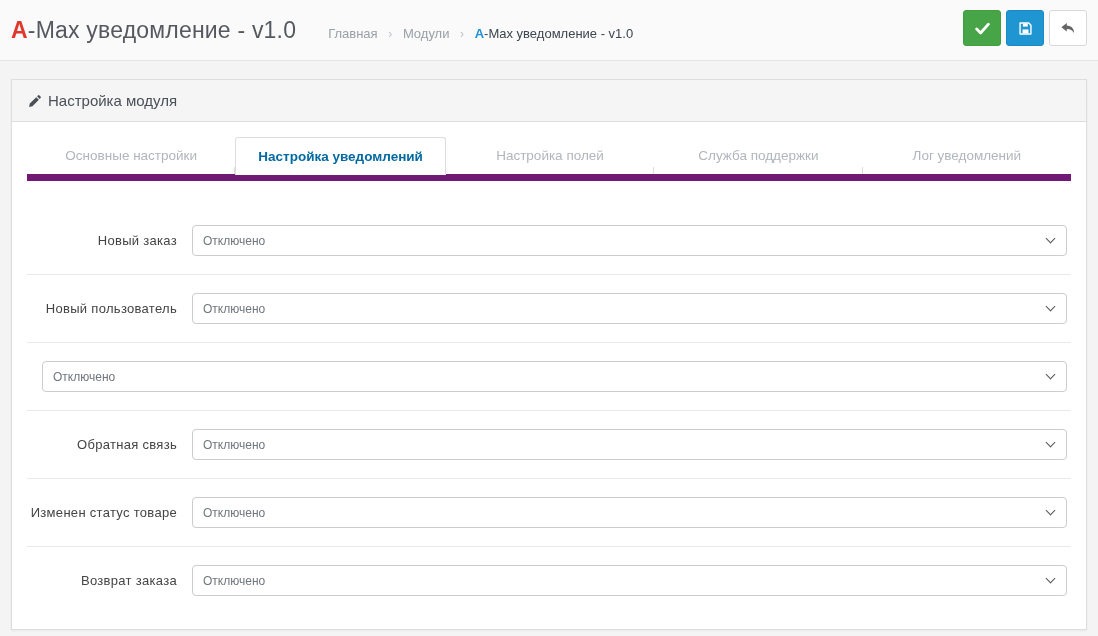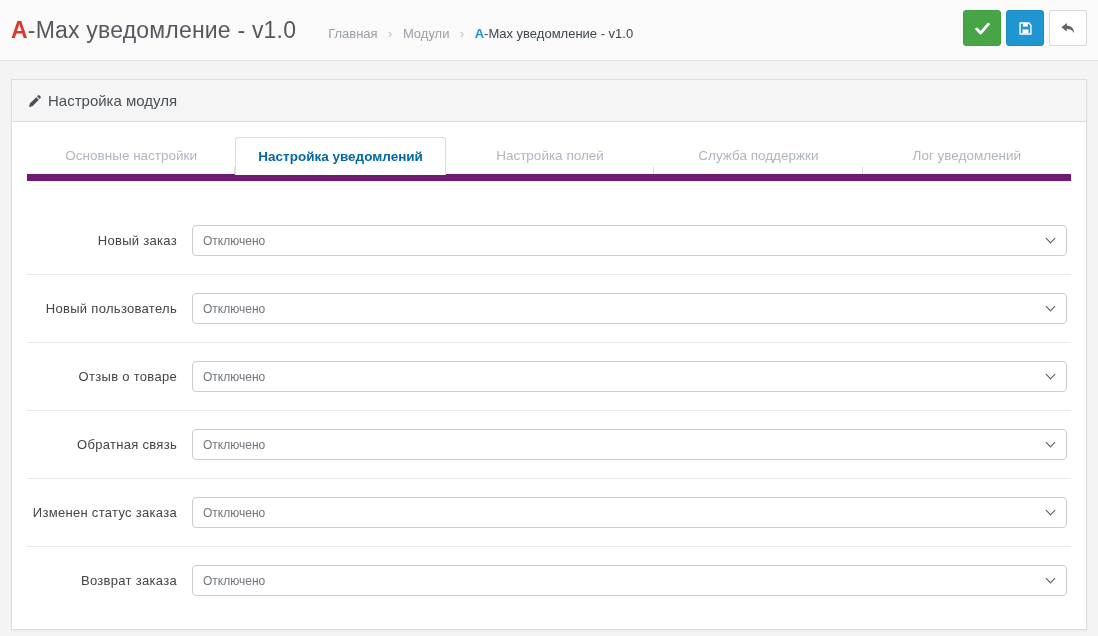--- a/index.html
+++ b/index.html
@@ -222,21 +222,20 @@
             <div class="select-wrap">
               <select>
                 <option>Отключено</option>
               </select>
               <span class="chev"></span>
             </div>
           </div>
         </div>
 
         <div class="form-row">
-          <label class="control-label">Отзыв о товаре</label>
           <div class="field">
             <div class="select-wrap">
               <select>
                 <option>Отключено</option>
               </select>
               <span class="chev"></span>
             </div>
           </div>
         </div>
 
@@ -246,21 +245,21 @@
             <div class="select-wrap">
               <select>
                 <option>Отключено</option>
               </select>
               <span class="chev"></span>
             </div>
           </div>
         </div>
 
         <div class="form-row">
-          <label class="control-label">Изменен статус заказа</label>
+          <label class="control-label">Изменен статус товаре</label>
           <div class="field">
             <div class="select-wrap">
               <select>
                 <option>Отключено</option>
               </select>
               <span class="chev"></span>
             </div>
           </div>
         </div>
 

